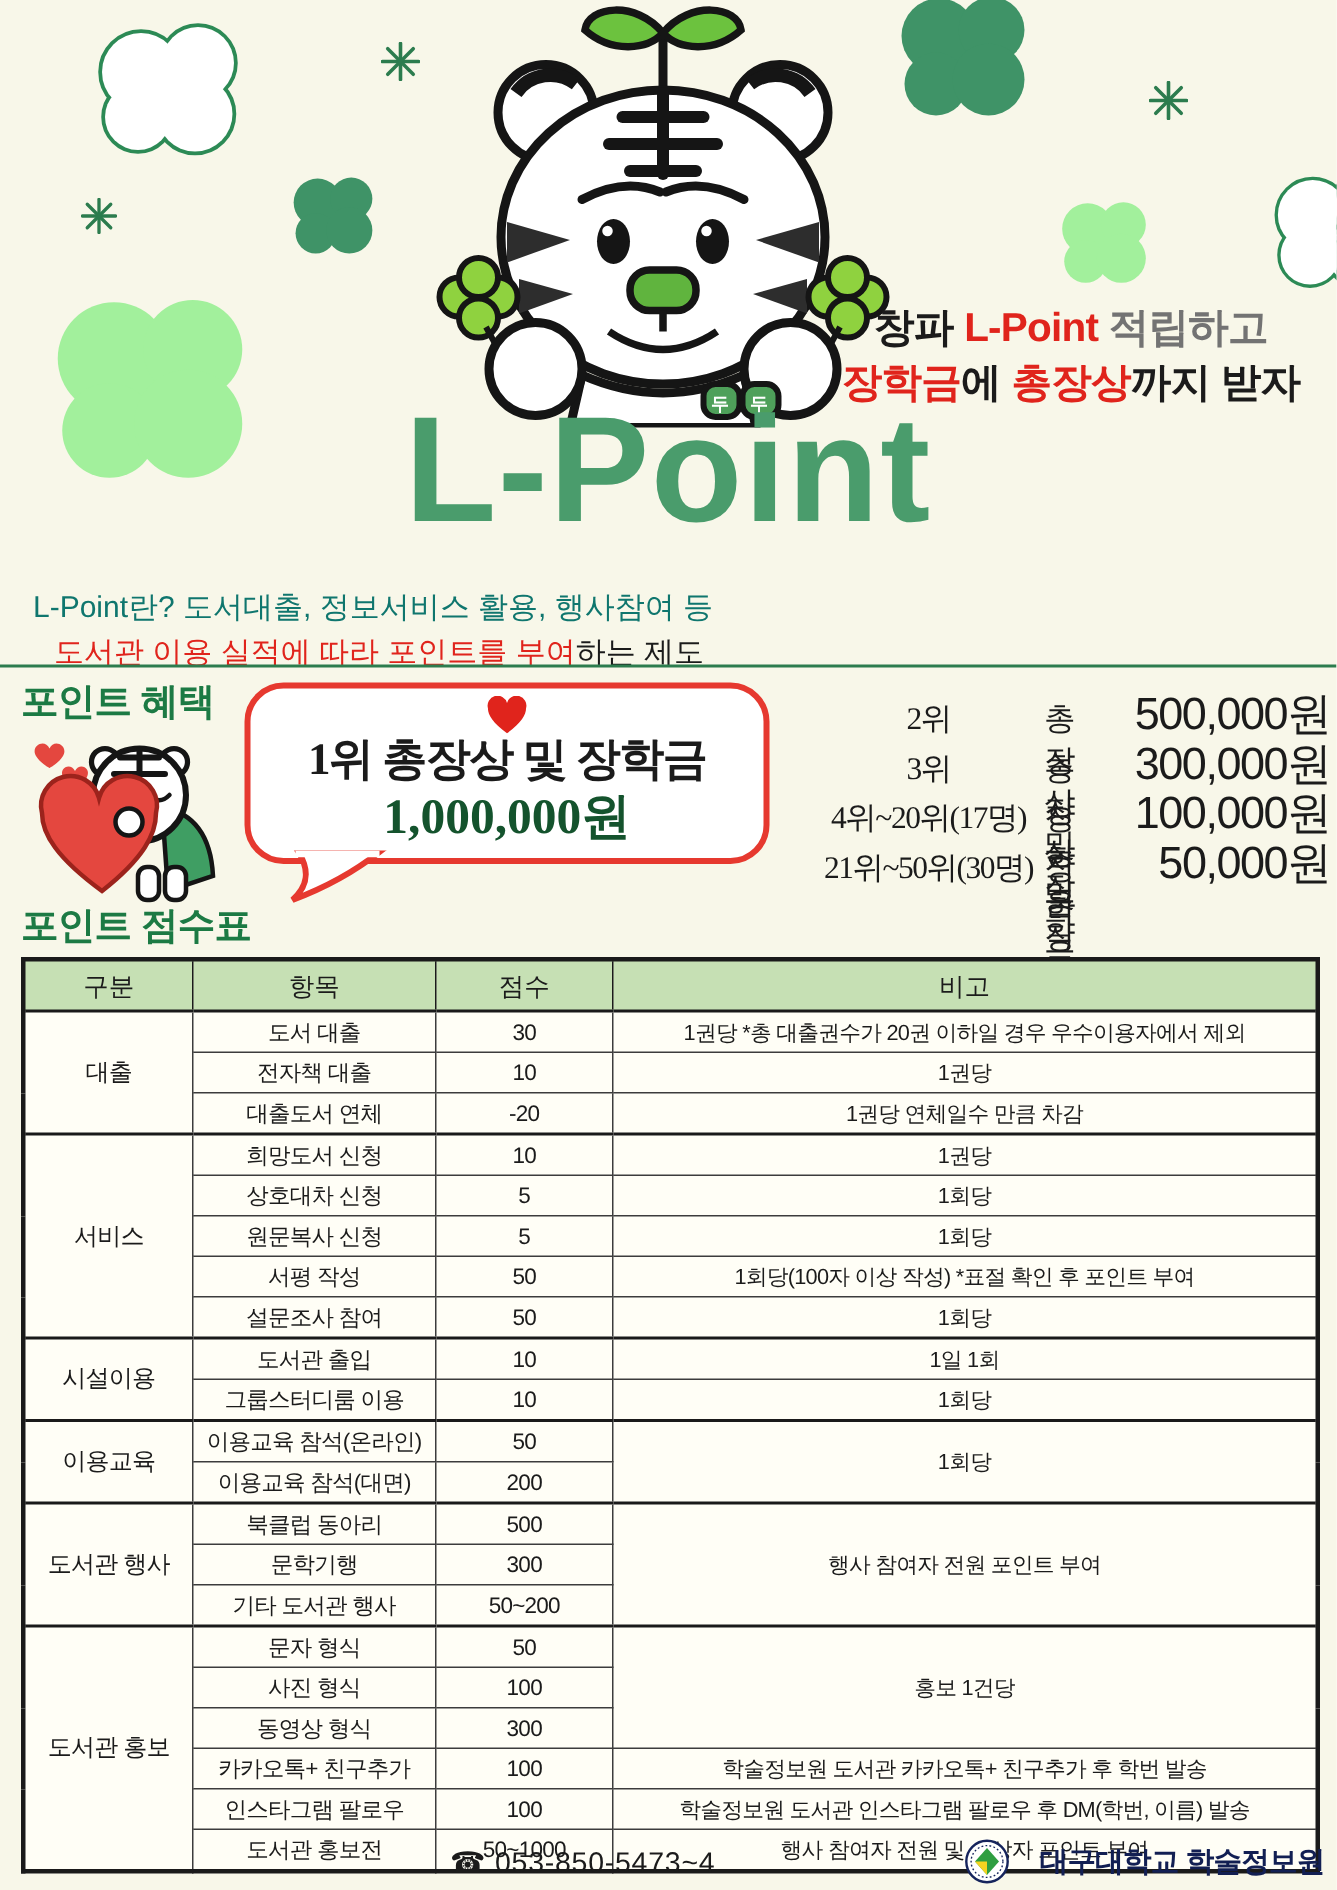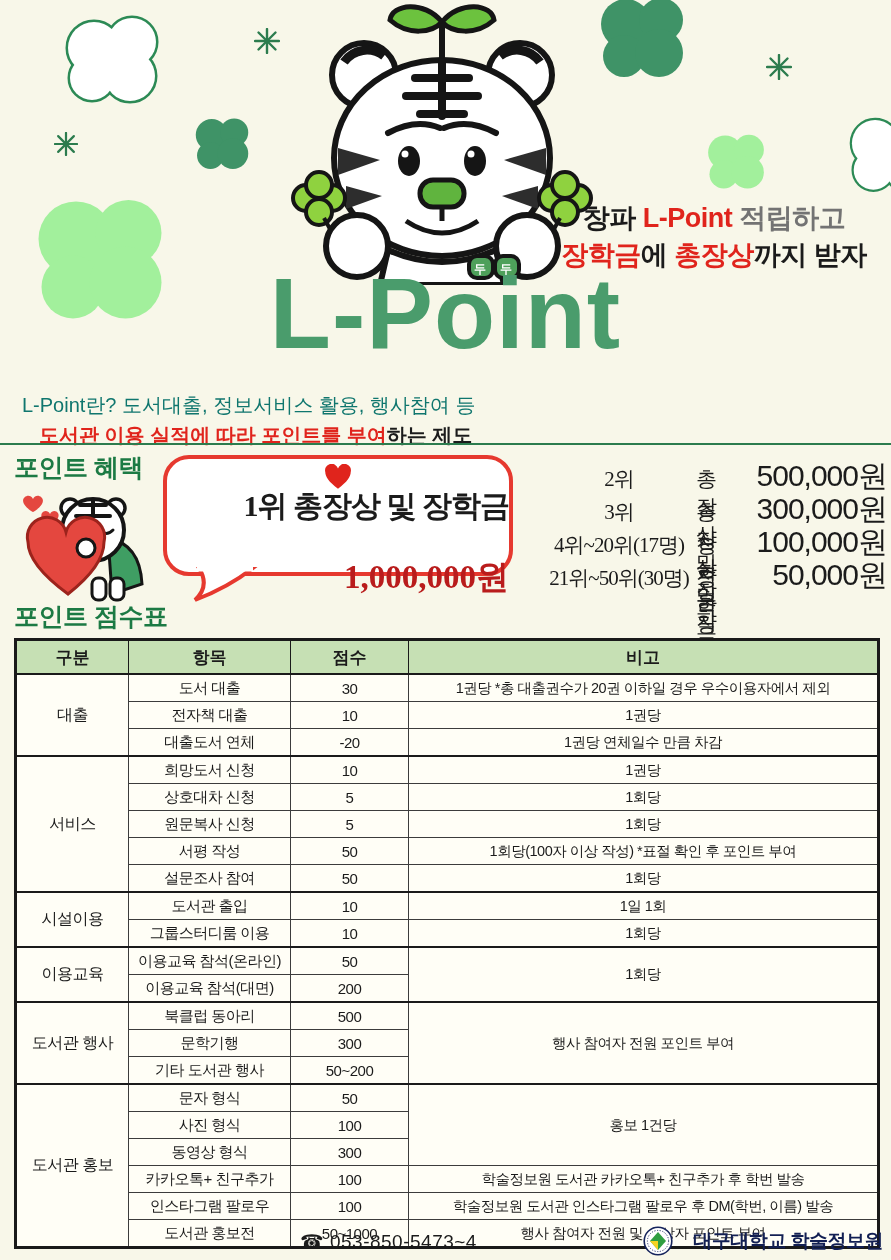--- a/index.html
+++ b/index.html
@@ -9,48 +9,48 @@
   
   .mascot{position:absolute;left:272px;top:0px;}
   
   .tagline{position:absolute;top:200px;left:540px;width:348px;text-align:center;
            font-weight:bold;font-size:27px;line-height:37px;letter-spacing:-0.5px;}
   
   .big-title{position:absolute;top:263px;left:0;width:100%;text-align:center;
              font-size:100px;line-height:100px;font-weight:bold;color:#4a9c6c;letter-spacing:1px;}
   
   .intro-left{position:absolute;top:390px;left:22px;font-size:20px;line-height:30px;font-weight:500;}
-  .intro-left .l2{padding-left:14px;font-weight:bold;text-align:center;}
+  .intro-left .l2{padding-left:14px;font-weight:normal;}
   .info{position:absolute;top:388px;left:548px;font-family:"Liberation Serif",serif;
         font-size:23px;line-height:29px;}
   .info .sep{padding:0 10px;}
   .divider{position:absolute;top:443px;left:0;width:891px;height:2px;background:#2c7c4e;}
   
   .section-heading{position:absolute;font-size:25px;font-weight:bold;color:#1c7a44;letter-spacing:-0.5px;}
   .benefits-heading{top:451px;left:14px;}
   .small-tiger{position:absolute;left:10px;top:486px;}
   .bubble{position:absolute;left:163px;top:455px;width:342px;height:113px;background:#fff;
-          border:4px solid #e6392f;border-radius:26px;text-align:right;}
+          border:4px solid #e6392f;border-radius:26px;text-align:center;}
   .bubble-heart{position:absolute;top:5px;left:50%;transform:translateX(-50%);}
   .bubble-line1{margin-top:27px;font-size:30px;font-weight:bold;font-family:"Liberation Serif",serif;letter-spacing:-1px;}
-  .bubble-amount{font-size:33px;line-height:36px;font-weight:bold;color:#b91c1c;font-family:"Liberation Serif",serif;margin-top:32px;}
+  .bubble-amount{font-size:33px;line-height:36px;font-weight:bold;color:#14532d;font-family:"Liberation Serif",serif;}
   .bubble-tail{position:absolute;left:26px;top:108px;}
   .prizes{position:absolute;left:503px;top:456px;width:384px;}
   .prize-row{display:grid;grid-template-columns:152px 1fr 170px;align-items:baseline;height:33px;
              font-family:"Liberation Serif",serif;font-weight:normal;margin-left:40px;}
   .prize-rank{font-size:21px;text-align:center;letter-spacing:-1px;}
   .prize-label{font-size:21px;text-align:center;letter-spacing:-1px;}
   .prize-amount{font-size:30px;text-align:right;font-family:"Liberation Sans",sans-serif;letter-spacing:-1px;}
   
   .score-heading{top:600px;left:14px;}
   .score-note{position:absolute;top:616px;right:12px;font-size:15px;font-weight:bold;letter-spacing:-0.5px;margin-top:20px;}
   #score-table{position:absolute;top:638px;left:14px;width:863px;border-collapse:collapse;
                table-layout:fixed;background:#fffef6;border:3px solid #1a1a1a;}
   #score-table th{background:#c6e0b4;border:1.5px solid #1a1a1a;height:32px;font-size:17px;
-                  font-weight:bold;text-align:center;padding:0;}
+                  font-weight:normal;text-align:center;padding:0;}
   #score-table td{border:1px solid #3c3c3c;height:26px;font-size:15px;text-align:center;
                   padding:0 4px;white-space:nowrap;overflow:hidden;letter-spacing:-0.5px;}
   #score-table tr.group-start td{border-top:2px solid #1a1a1a;}
   #score-table td.note-cell{font-size:14.5px;}
   #score-table td.category-cell{font-size:16px;}
   
   .footer-phone{position:absolute;top:1230px;left:300px;font-size:19px;letter-spacing:0.5px;}
   .footer-org{position:absolute;top:1226px;right:8px;display:flex;align-items:center;gap:20px;
               font-weight:bold;font-size:19px;color:#121f53;letter-spacing:-0.5px;}
 </style>

